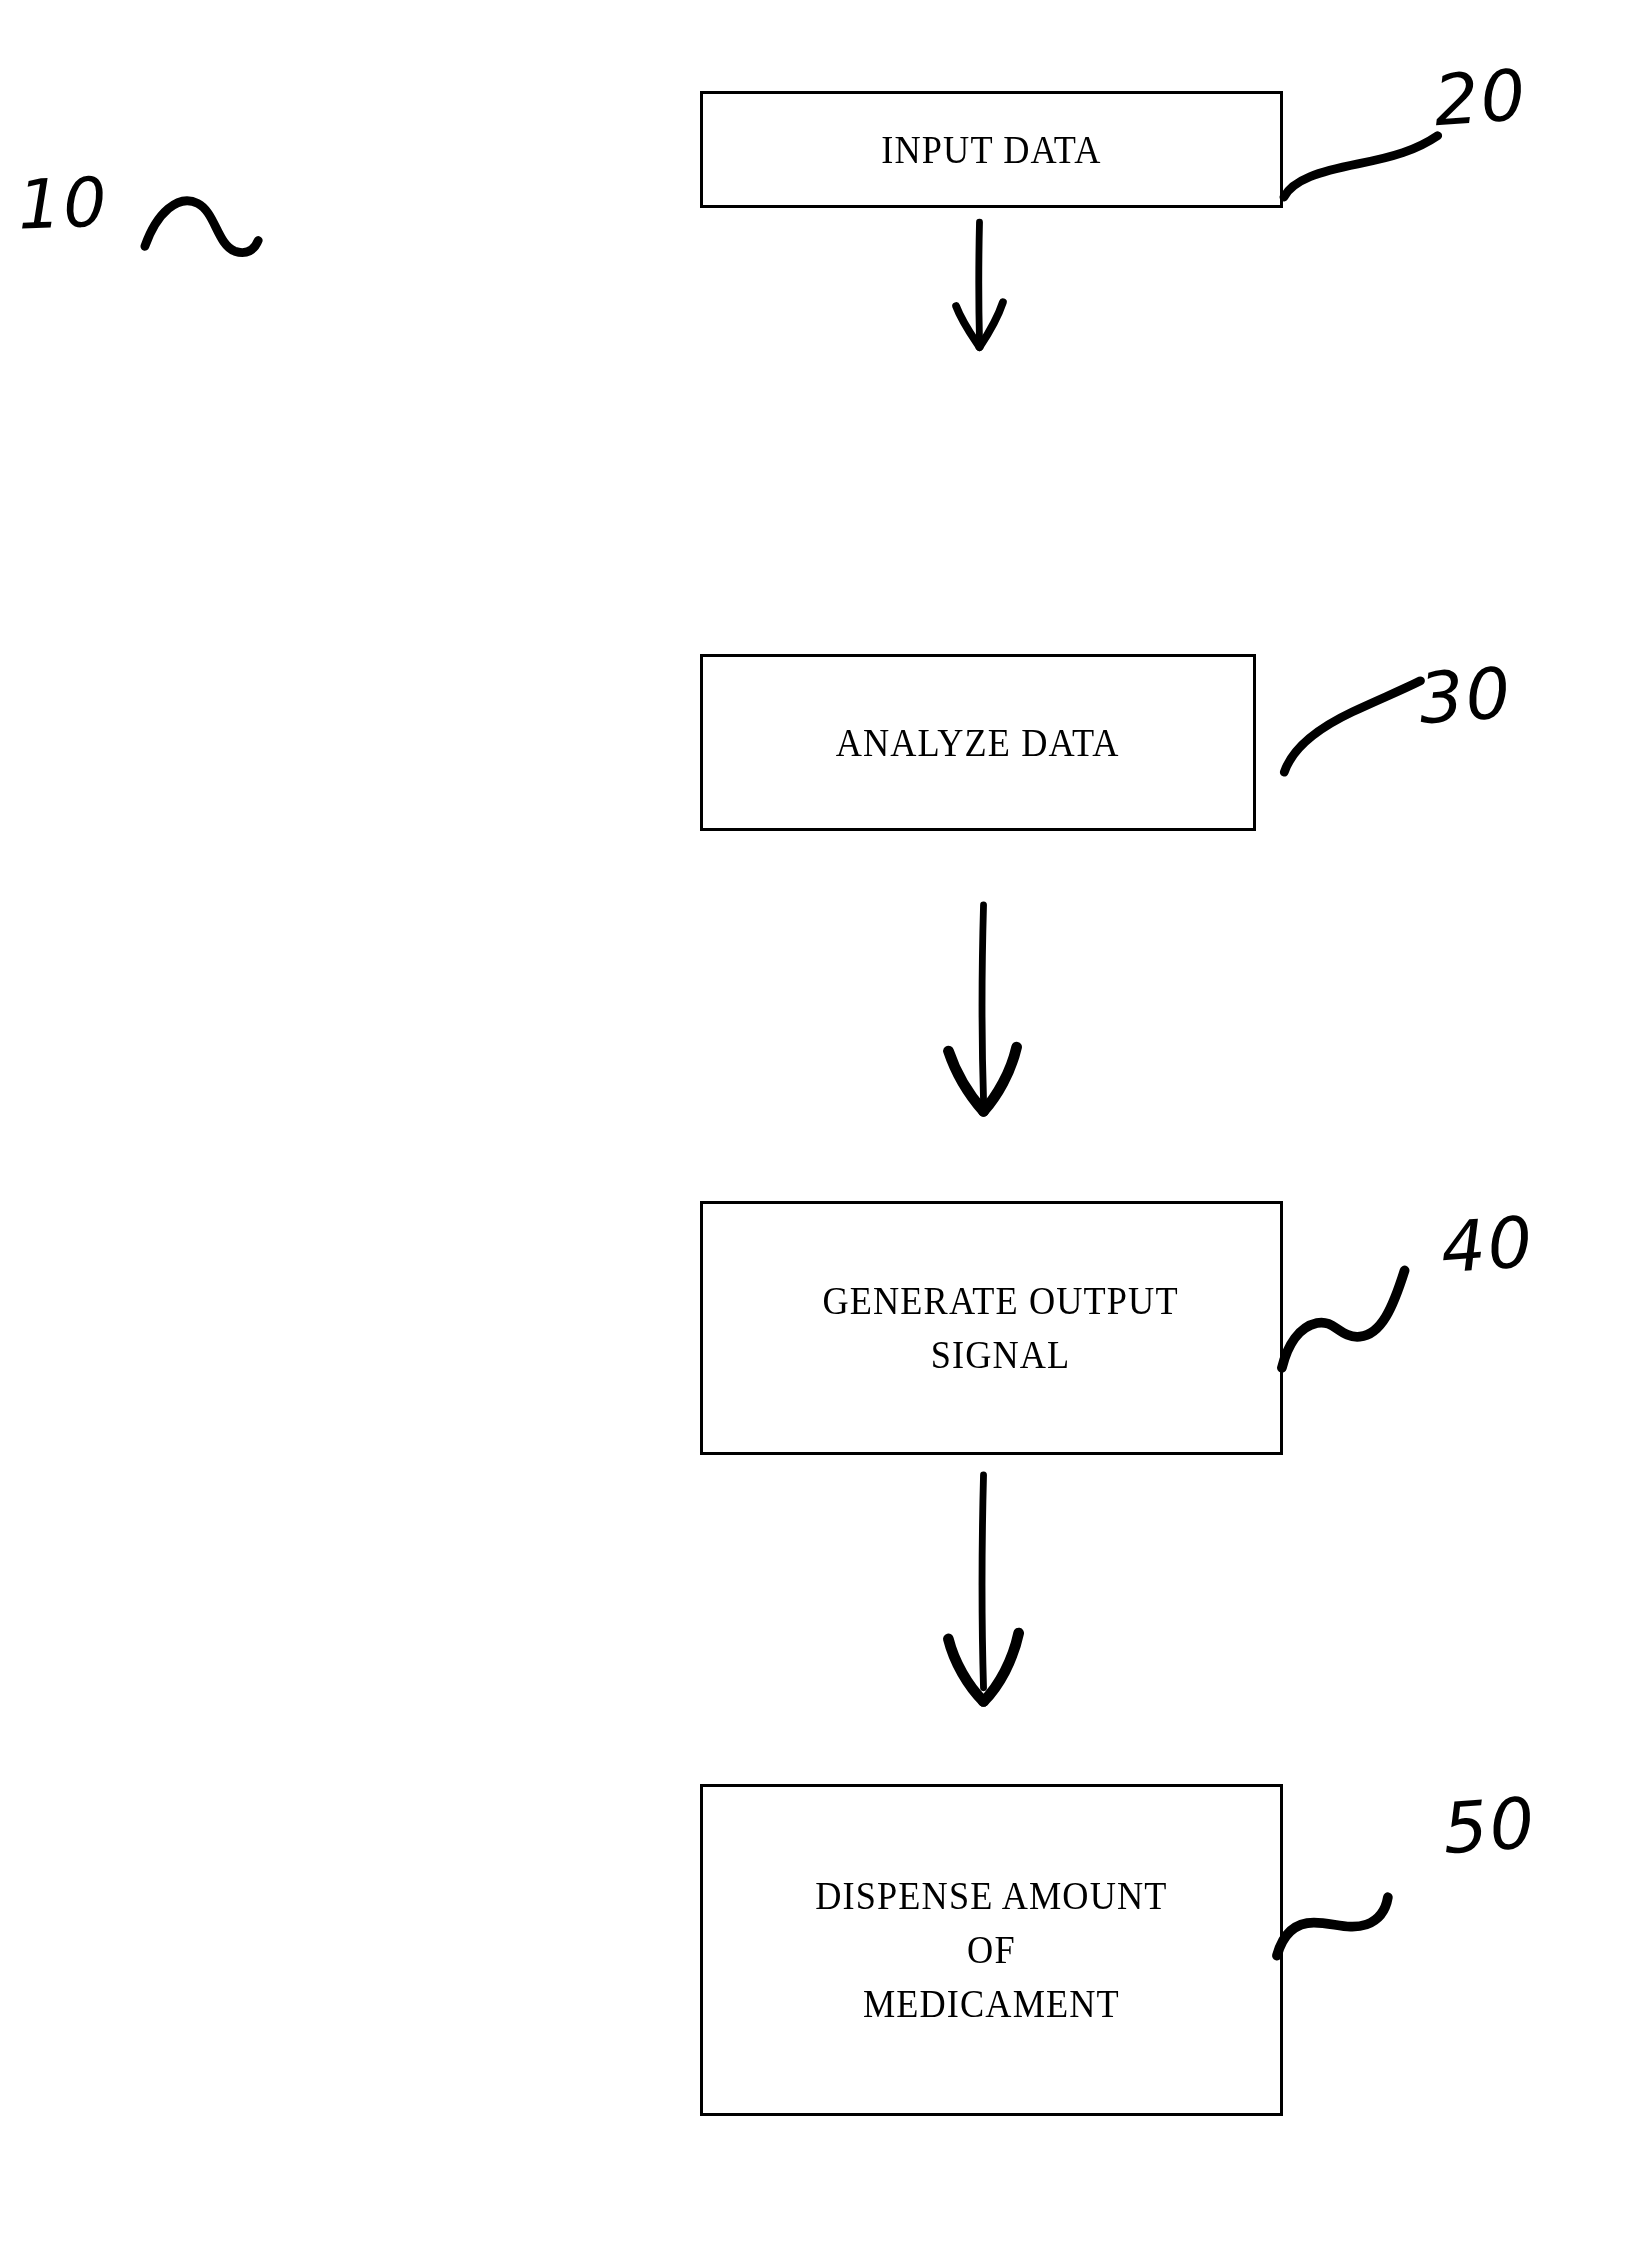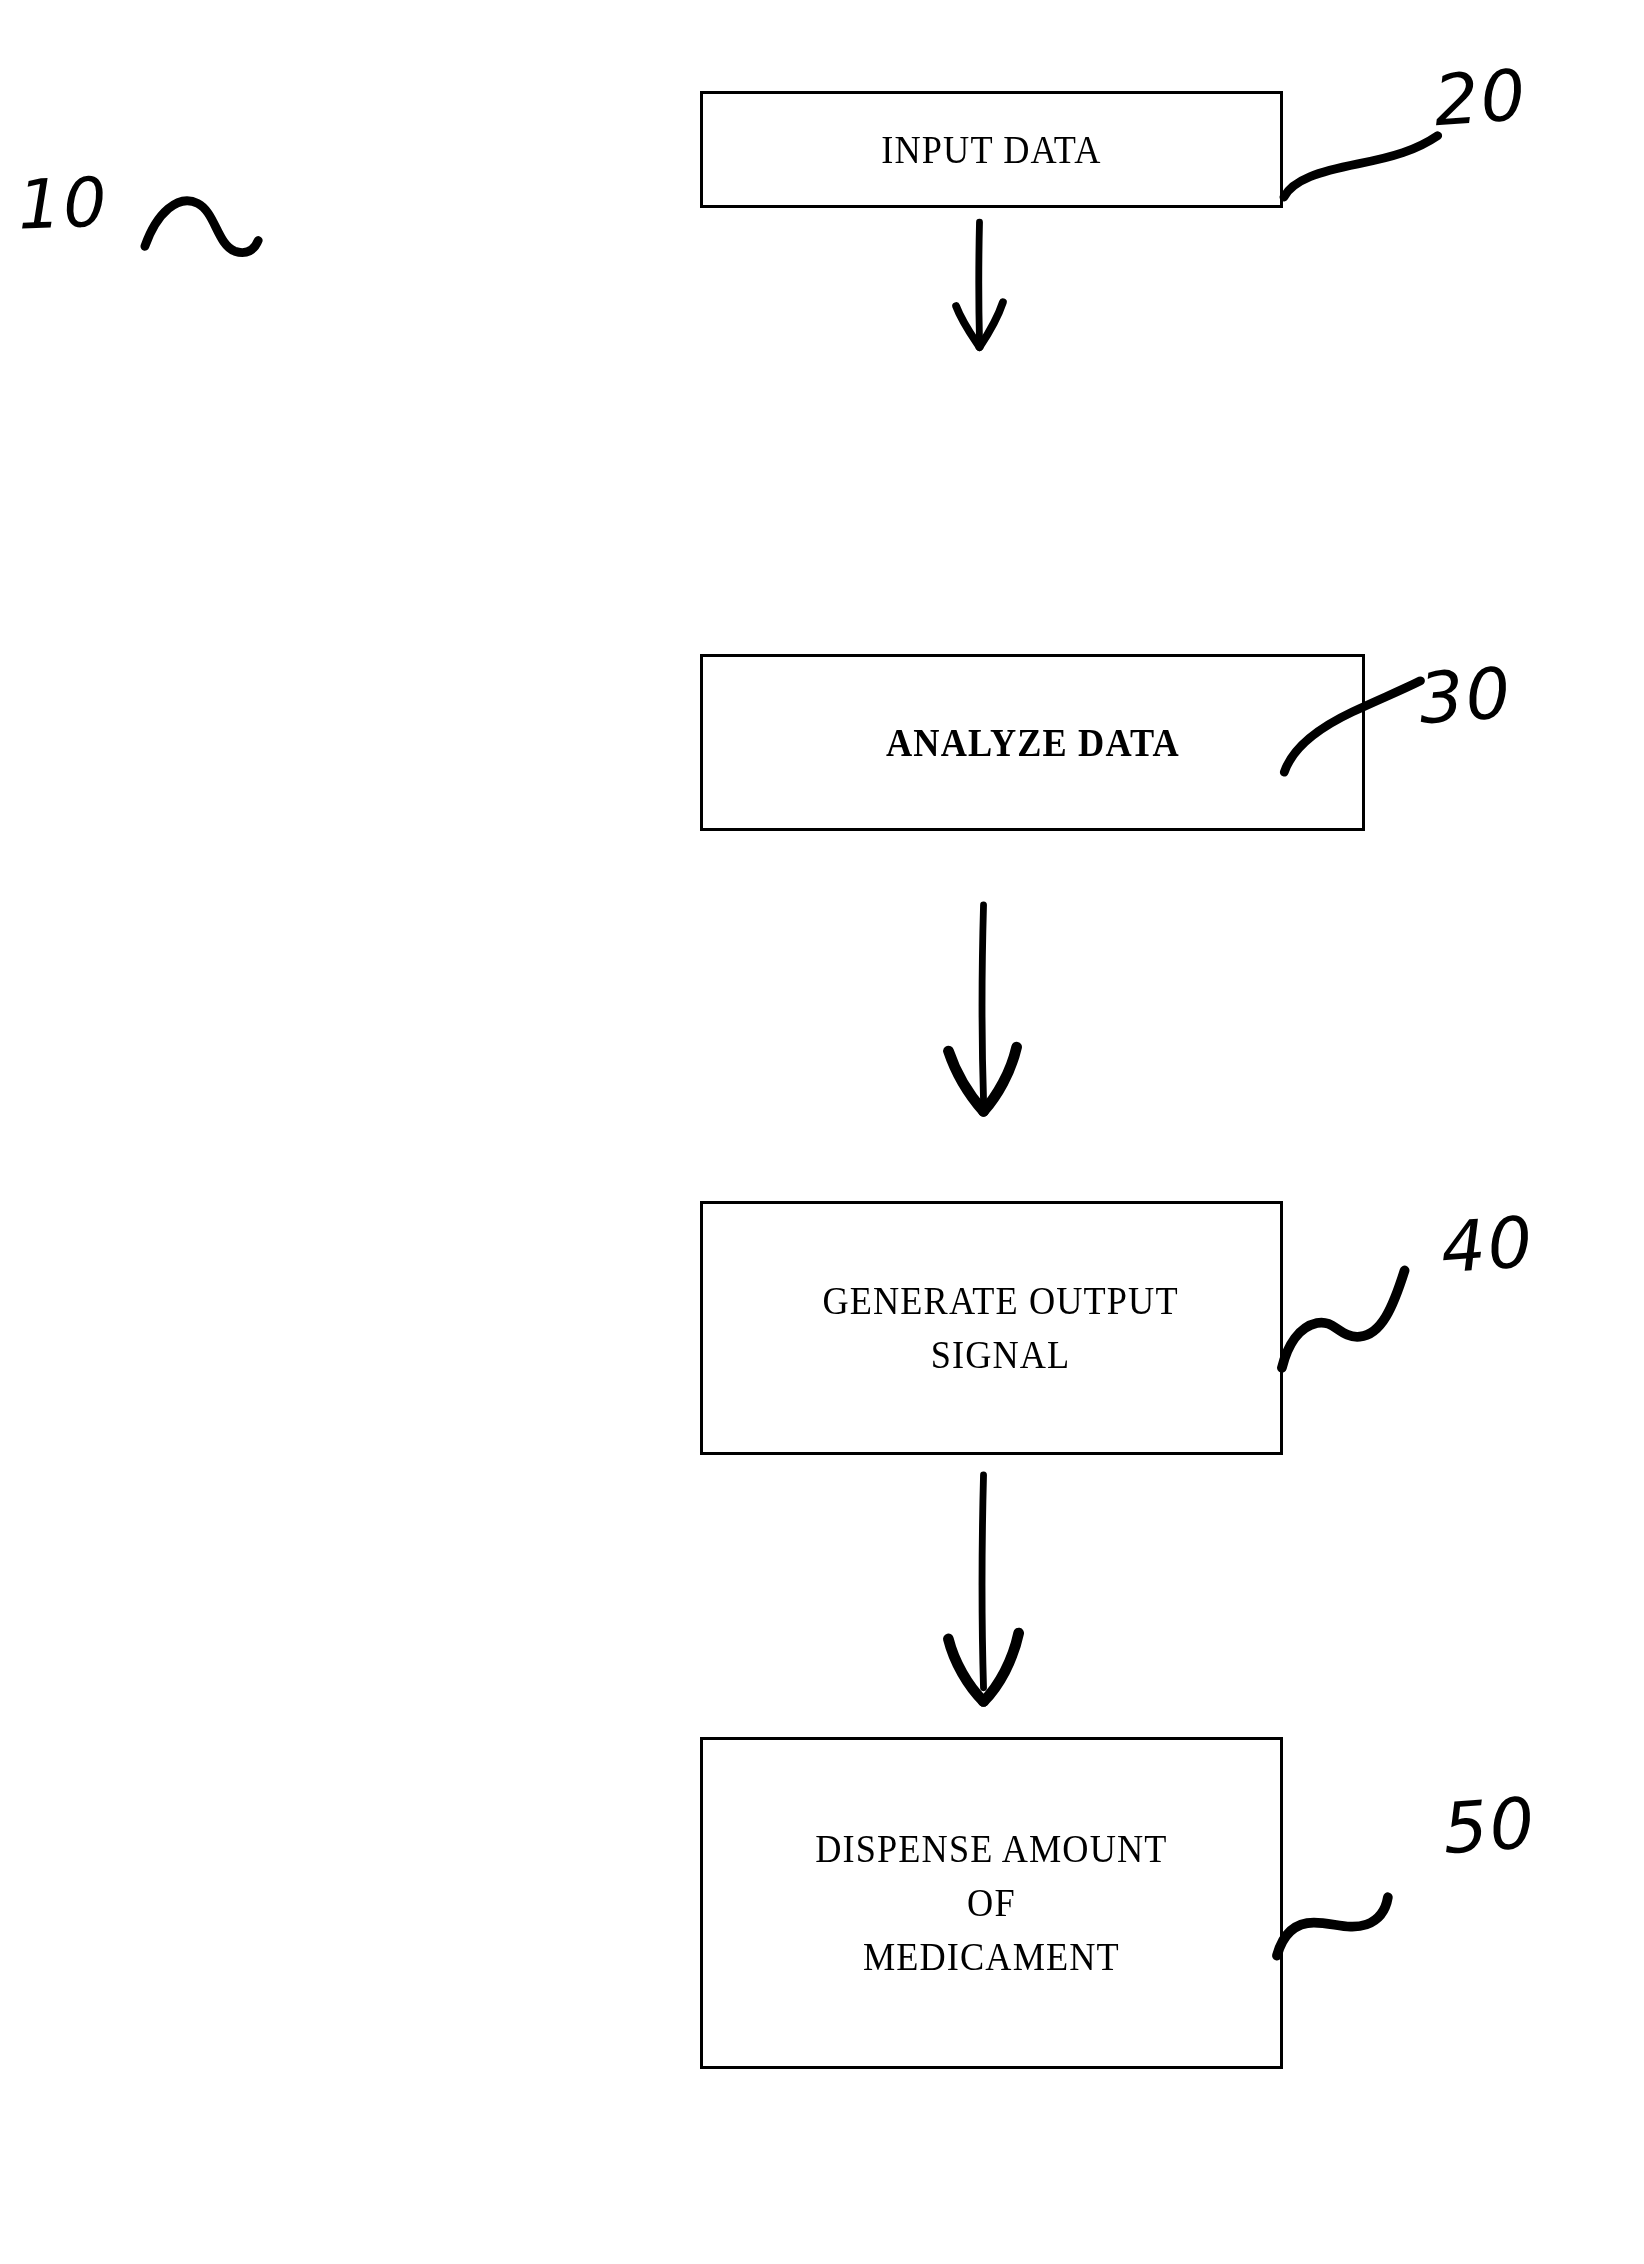--- a/index.html
+++ b/index.html
@@ -33,23 +33,23 @@
   .proc-label {
     font-family: "Liberation Serif", "DejaVu Serif", serif;
     font-size: 39px;
     letter-spacing: 1.2px;
     line-height: 1.38;
     color: #000000;
     transform: scaleX(0.93);
     white-space: pre-line;
   }
   #box-1 { left: 700px; top:  91px; width: 583px; height: 117px; }
-  #box-2 { left: 700px; top: 654px; width: 665px; height: 177px; font-weight: bold; }
+  #box-2 { left: 700px; top: 654px; width: 556px; height: 177px; }
   #box-3 { left: 700px; top:1201px; width: 583px; height: 254px; padding-left: 19px; }
-  #box-4 { left: 700px; top:1737px; width: 583px; height: 332px; }
+  #box-4 { left: 700px; top:1784px; width: 583px; height: 332px; }
 
   
   .connector {
     position: absolute;
     pointer-events: none;
   }
   .connector svg { display: block; overflow: visible; }
 
   
   .ref-num {

